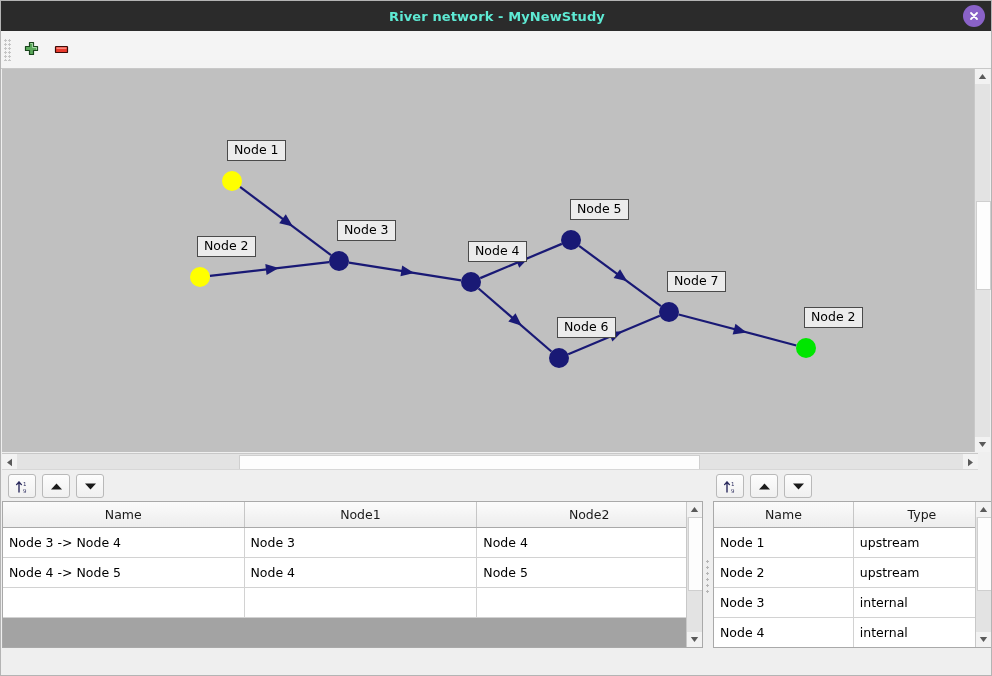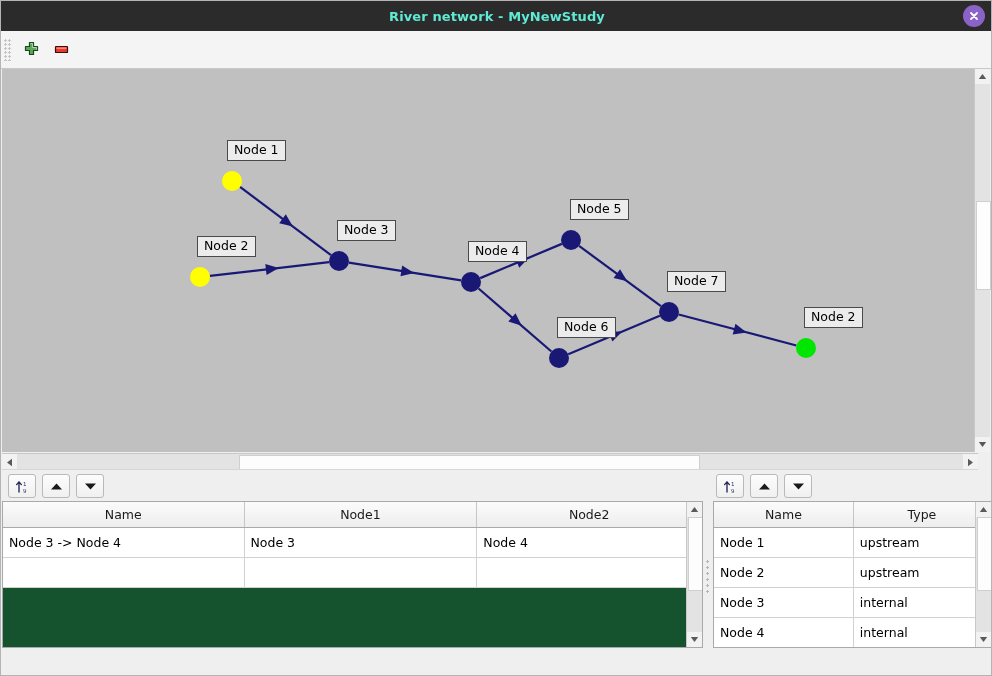--- a/index.html
+++ b/index.html
@@ -161,21 +161,21 @@
     width: 26px; height: 22px;
     border: 1px solid #b9b9b9; border-radius: 3px;
     background: linear-gradient(#fdfdfd, #f0f0f0);
     display: flex; align-items: center; justify-content: center;
     cursor: pointer;
   }
 
   
   .table-box {
     position: absolute; left: 0; right: 0;
-    background: #14532d;
+    background: #a3a3a3;
     border: 1px solid #a9a9a9;
     overflow: hidden;
   }
   .pane-left .table-box  { top: 30px; height: 145px; left: 0; width: 699px; }
   .pane-right .table-box { top: 30px; height: 145px; left: 2px; width: 277px; }
 
   table.grid { border-collapse: collapse; width: 100%; table-layout: fixed; }
   table.grid th {
     background: linear-gradient(#fbfbfb, #ededed);
     border-right: 1px solid #c6c6c6;
@@ -354,20 +354,25 @@
             <th>Node2</th>
           </tr>
         </thead>
         <tbody id="branch-body">
             <tr>
               <td>Node 3 -&gt; Node 4</td>
               <td>Node 3</td>
               <td>Node 4</td>
             </tr>
             <tr>
+              <td>Node 4 -&gt; Node 5</td>
+              <td>Node 4</td>
+              <td>Node 5</td>
+            </tr>
+            <tr>
               <td>&nbsp;</td>
               <td>&nbsp;</td>
               <td>&nbsp;</td>
             </tr>
           </tbody>
       </table>
       <div class="tbl-scroll">
         <div class="arrow">
           <svg width="9" height="7" viewBox="0 0 9 7">
               <path d="M4.5 1 L8.2 6 L0.8 6 z" fill="#5a5a5a"></path>

